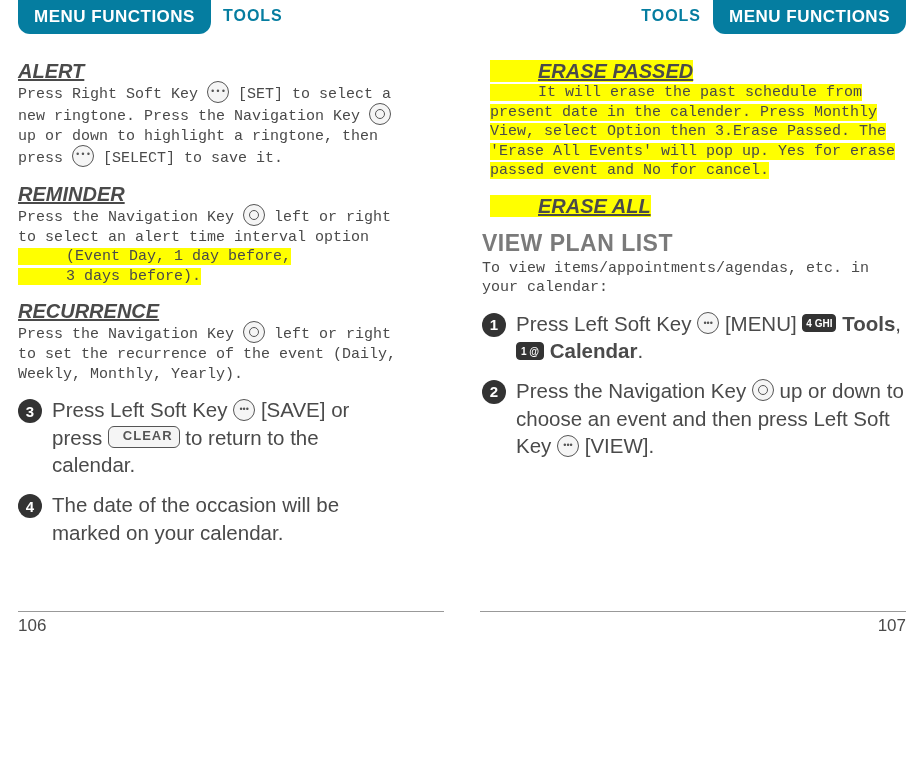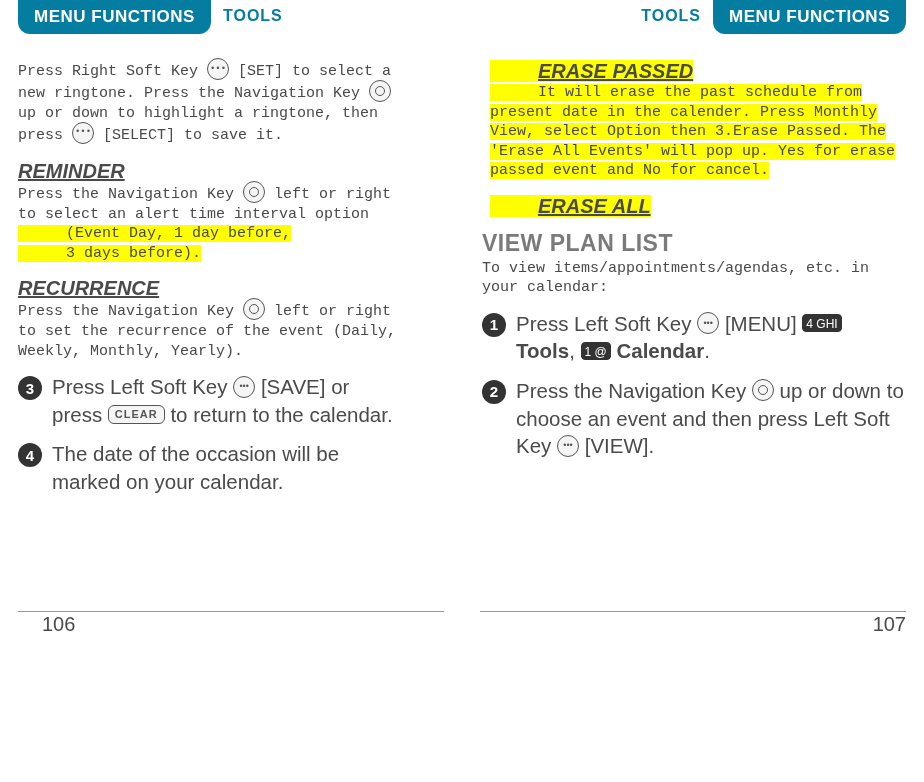--- a/index.html
+++ b/index.html
@@ -29,25 +29,25 @@
     .numbered-step { display: flex; margin-top: 12px; }
     .num-circle { width: 24px; height: 24px; border-radius: 50%; background: #333; color: #fff; font-weight: bold; font-size: 15px; display: inline-flex; align-items: center; justify-content: center; flex-shrink: 0; margin-right: 10px; margin-top: 3px; }
     .step-text { font-size: 20.5px; line-height: 1.35; color: #4a4a4a; font-family: 'Arial Narrow', Arial, sans-serif; font-stretch: condensed;}
     
     .icon-dots { display: inline-flex; width: 22px; height: 22px; border: 1.5px solid #555; border-radius: 50%; align-items: center; justify-content: center; vertical-align: middle; position: relative; top: -2px; background: #f5f5f5; }
     .icon-dots::before { content: "•••"; font-size: 9px; letter-spacing: 0px; color: #555; line-height: 1; }
     
     .icon-nav { display: inline-flex; width: 22px; height: 22px; border: 1.5px solid #555; border-radius: 50%; align-items: center; justify-content: center; vertical-align: middle; position: relative; top: -2px; background: #f5f5f5; }
     .icon-nav::before { content: ""; width: 8px; height: 8px; border: 1.5px solid #555; border-radius: 50%; display: block; }
     
-    .clear-key { display: inline-block; padding: 1px 6px 2px 6px; border: 1.5px solid #555; border-radius: 6px; font-size: 11px; font-weight: bold; letter-spacing: 1px; color: #555; vertical-align: middle; position: relative; top: -2px; background: #f5f5f5; line-height: 1.3; }
+    .clear-key { display: inline-block; padding: 1px 6px 2px 14px; border: 1.5px solid #555; border-radius: 6px; font-size: 13px; font-weight: bold; letter-spacing: 1px; color: #555; vertical-align: middle; position: relative; top: -2px; background: #f5f5f5; line-height: 1.3; }
     
-    .square-key { display: inline-block; min-width: 28px; height: 18px; border: 1.5px solid #333; border-radius: 4px; background: #333; color: #fff; font-size: 12px; font-weight: normal; text-align: center; vertical-align: middle; position: relative; top: -2px; padding: 0 3px; line-height: 18px; }
+    .square-key { display: inline-block; min-width: 28px; height: 18px; border: 1.5px solid #333; border-radius: 4px; background: #333; color: #fff; font-size: 10px; font-weight: bold; text-align: center; vertical-align: middle; position: relative; top: -2px; padding: 0 3px; line-height: 18px; }
     
-    .page-num { position: absolute; bottom: 8px; font-size: 20px; color: #4a4a4a; margin-left: 24px; }
+    .page-num { position: absolute; bottom: 8px; font-size: 17px; color: #4a4a4a; }
     .pn-left { left: 18px; }
     .pn-right { right: 18px; }
     
     .footer-line { position: absolute; bottom: 32px; left: 18px; right: 18px; height: 1px; background: #999; }
     
     .indent-block { padding-left: 8px; }
     
     b { font-weight: bold; color: #4a4a4a; }
   </style>
 </head>
@@ -55,20 +55,21 @@
 
 <div class="page-container">
 
   <div class="column col-left">
     <div class="header-row header-left">
       <span class="header-tab">MENU FUNCTIONS</span>
       <span class="header-label">TOOLS</span>
     </div>
 
     <div class="block">
+      <div class="section-title">ALERT</div>
       <div class="body-text">
         <span>Press Right Soft Key </span>
         <span class="icon-dots"></span>
         <span> [SET] to select a new ringtone. Press the Navigation Key </span>
         <span class="icon-nav"></span>
         <span> up or down to highlight a ringtone, then press </span>
         <span class="icon-dots"></span>
         <span> [SELECT] to save it.</span>
       </div>
     </div>

